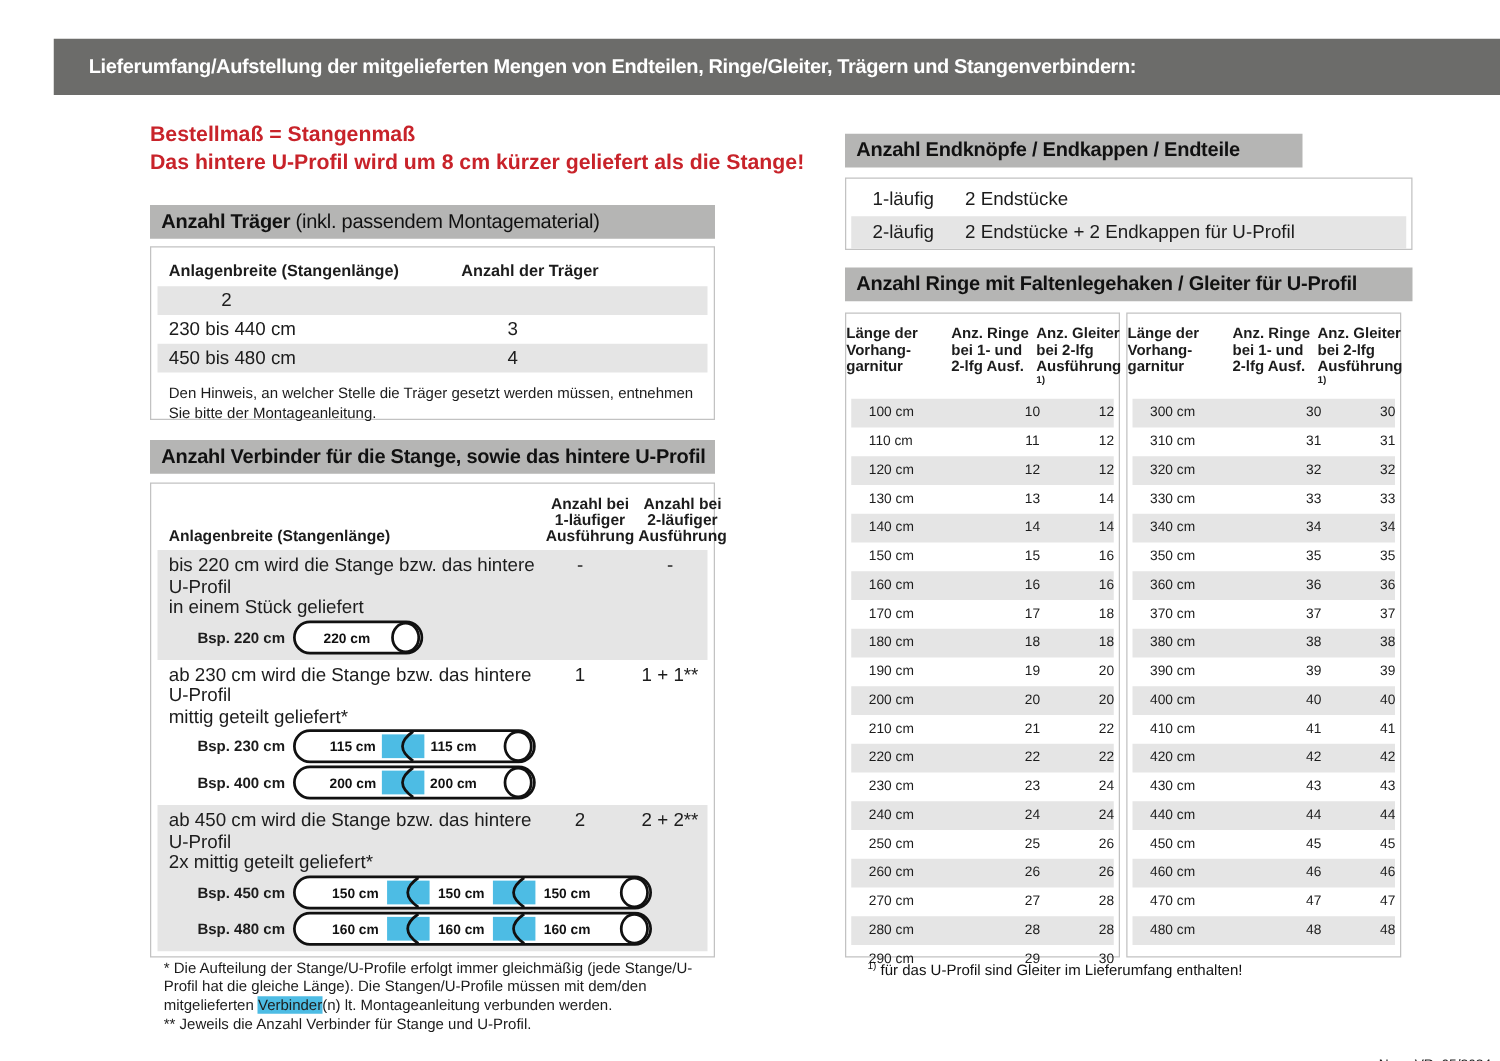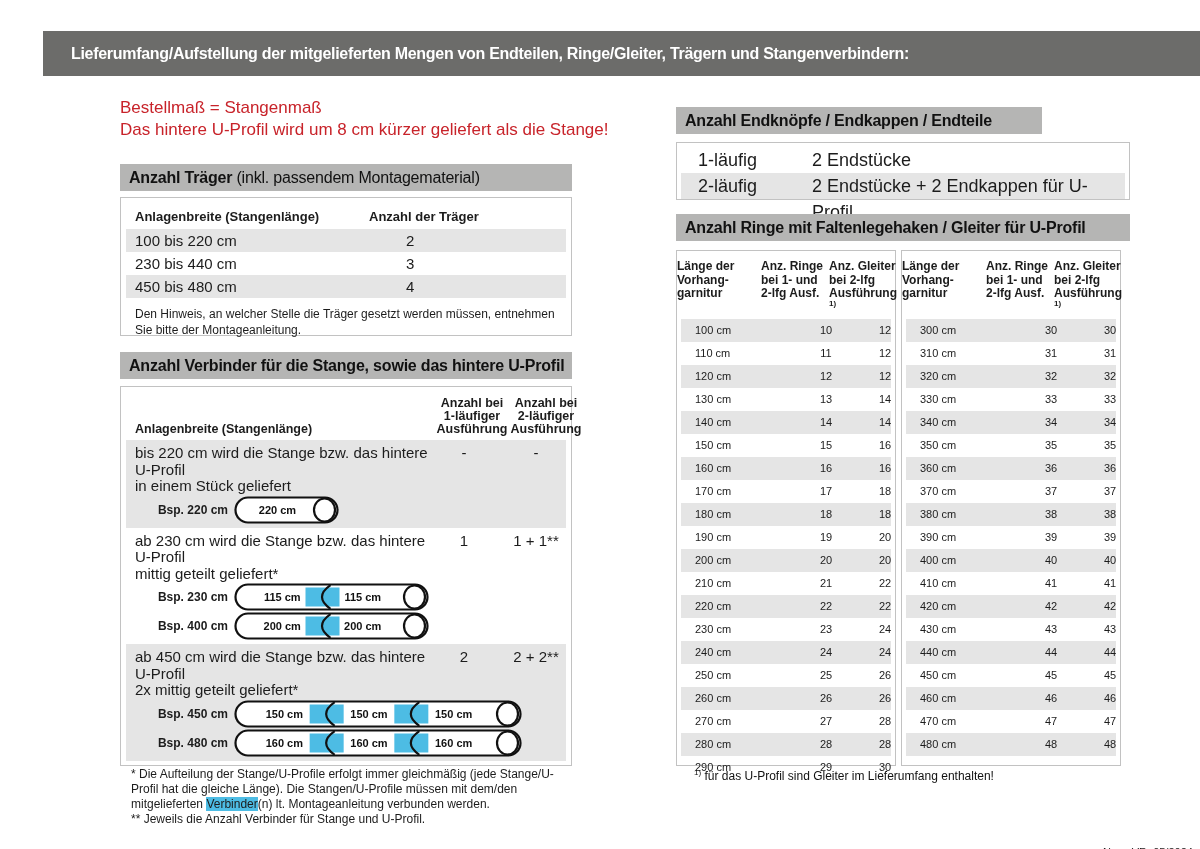--- a/index.html
+++ b/index.html
@@ -2,21 +2,21 @@
 <html><head>
 <meta charset="utf-8">
 <style>
   html,body{margin:0;padding:0;}
   body{width:1200px;height:849px;position:relative;background:#fff;
        font-family:"Liberation Sans",sans-serif;color:#1c1c1c;overflow:hidden;}
   .abs{position:absolute;}
   .topbar{left:43px;top:31px;width:1157px;height:45px;background:#6c6c6a;color:#fff;
           font-weight:bold;font-size:16px;line-height:45px;padding-left:28px;
           box-sizing:border-box;letter-spacing:-0.3px;white-space:nowrap;}
-  .notice{left:120px;top:97px;font-size:17px;font-weight:normal;line-height:22px;color:#c8232a;}
+  .notice{left:120px;top:97px;font-size:17px;font-weight:bold;line-height:22px;color:#c8232a;}
   .sec-header{background:#b5b5b4;height:27px;line-height:27px;font-size:16px;
               padding-left:9px;box-sizing:border-box;color:#111;font-weight:bold;
               letter-spacing:-0.2px;white-space:nowrap;}
   .sec-header .norm{font-weight:normal;}
   .box{background:#fff;border:1px solid #c2c2c2;box-sizing:border-box;}
   .shade{background:#e5e5e5;}
 
   
   .t-head{display:flex;padding:11px 0 5px 14px;font-weight:bold;font-size:13px;}
   .t-head .c1{flex:0 0 234px;}
@@ -33,21 +33,21 @@
   .vb-row-top{display:flex;font-size:15px;line-height:16.5px;}
   .vb-text{flex:0 0 293px;padding-left:9px;}
   .vb-v{flex:0 0 72px;text-align:center;}
   .vb-ex{display:flex;align-items:center;margin-top:1px;}
   .vb-ex-label{flex:0 0 102px;text-align:right;font-weight:bold;font-size:12px;margin-right:6px;}
   .vb-ex svg{display:block;}
   .vb-foot{padding:6px 10px 0;font-size:12px;line-height:15px;}
   .hl{background:#4dbce4;}
 
   
-  .e-row{display:flex;height:26px;line-height:26px;font-size:18px;margin:0 4px;gap:40px;}
+  .e-row{display:flex;height:26px;line-height:26px;font-size:15px;margin:0 4px;}
   .e-row .c1{flex:0 0 74px;padding-left:17px;}
   .e-row.pad-top{margin-top:2px;}
 
   
   .ring-head{display:flex;padding:9px 0 5px;font-size:12px;font-weight:bold;
              text-align:left;line-height:13.5px;}
   .ring-head .h1{flex:0 0 84px;}
   .ring-head .h2{flex:0 0 68px;}
   .ring-head .h3{flex:1;}
   sup{font-size:8px;vertical-align:super;line-height:0;}
@@ -71,21 +71,20 @@
 <div class="abs sec-header" style="left:120px;top:164px;width:452px;">
   <span>Anzahl Träger</span><span class="norm"> (inkl. passendem Montagematerial)</span>
 </div>
 <div class="abs box" style="left:120px;top:197px;width:452px;height:139px;">
   <div class="t-head">
     <div class="c1">Anlagenbreite (Stangenlänge)</div>
     <div class="c2h">Anzahl der Träger</div>
   </div>
   <div>
       <div class="t-row shade">
-        <div class="c1">100 bis 220 cm</div>
         <div class="c2">2</div>
       </div>
       <div class="t-row">
         <div class="c1">230 bis 440 cm</div>
         <div class="c2">3</div>
       </div>
       <div class="t-row shade">
         <div class="c1">450 bis 480 cm</div>
         <div class="c2">4</div>
       </div>

